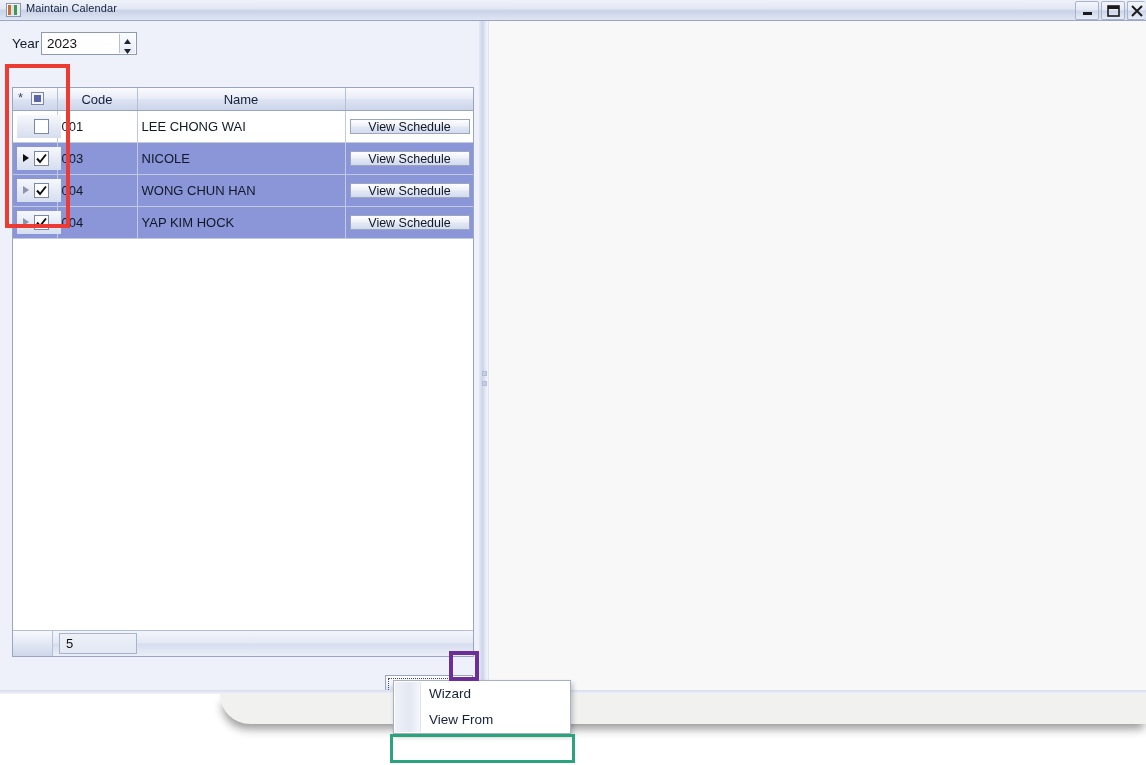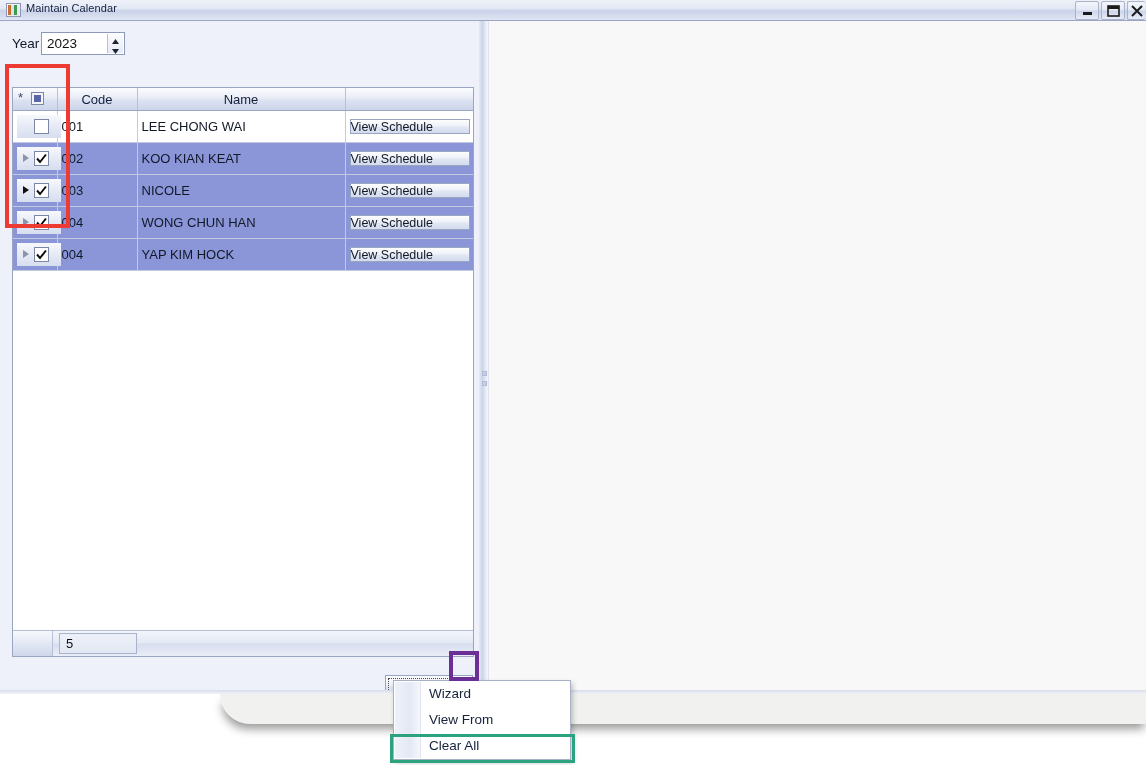--- a/index.html
+++ b/index.html
@@ -109,21 +109,21 @@
   }
   #year-label {
     position: absolute;
     left: 12px; top: 4px;
     font-size: 13.5px;
     color: #111827;
   }
   #year-spinner {
     position: absolute;
     left: 41px; top: 0px;
-    width: 84px;
+    width: 96px;
     height: 23px;
     background: #ffffff;
     border: 1px solid #8d99b8;
     box-sizing: border-box;
     padding-left: 20px;
   }
   #year-value {
     position: absolute;
     left: 5px; top: 3px;
     font-size: 13.5px;
@@ -267,21 +267,21 @@
   td.td-code { padding-left: 6px; }
   td.td-name { padding-left: 5px; }
   td.td-act  { text-align: center; }
 
   .btn-viewsched {
     display: inline-block;
     width: 120px;
     height: 15px;
     line-height: 15px;
     font-size: 12.5px;
-    text-align: left;
+    text-align: center;
     color: #111827;
     background: linear-gradient(to bottom,#fdfdfe 0%, #eef1f8 45%, #e2e7f3 55%, #d3dbed 100%);
     border: 1px solid #9aa5c1;
     box-sizing: border-box;
     cursor: default;
     white-space: nowrap;
   }
 
   
   #grid-footer {
@@ -555,35 +555,20 @@
             </thead>
             <tbody id="grid-body">
                 <tr class="row-normal">
                   <td>
                     <div class="rowhdr">
                       <span class="cbox"></span>
                     </div>
                   </td>
                   <td class="td-code">001</td>
                   <td class="td-name">LEE CHONG WAI</td>
-                  <td class="td-act"><span class="btn-viewsched">View Schedule</span></td>
-                </tr>
-                <tr class="row-selected">
-                  <td>
-                    <div class="rowhdr">
-                      <span class="arrow"></span>
-                      <span class="cbox">
-                        <svg width="11" height="11" viewBox="0 0 11 11">
-                          <path d="M1 5.5 L4 9 L10 1.5" stroke="#0d0d0d" stroke-width="2" fill="none"></path>
-                        </svg>
-                      </span>
-                    </div>
-                  </td>
-                  <td class="td-code">002</td>
-                  <td class="td-name">KOO KIAN KEAT</td>
                   <td class="td-act"><span class="btn-viewsched">View Schedule</span></td>
                 </tr>
                 <tr class="row-selected">
                   <td>
                     <div class="rowhdr">
                       <span class="arrow current"></span>
                       <span class="cbox">
                         <svg width="11" height="11" viewBox="0 0 11 11">
                           <path d="M1 5.5 L4 9 L10 1.5" stroke="#0d0d0d" stroke-width="2" fill="none"></path>
                         </svg>
@@ -657,21 +642,20 @@
 
   <div id="shell-strip"></div>
   <div id="shell-bottom"></div>
   <div id="shell-curve"></div>
 
   <div id="wizard-menu">
     <div class="menu-gutter"></div>
     <div id="wizard-menu-items">
         <div class="menu-item">Wizard</div>
         <div class="menu-item">View From</div>
-        <div class="menu-item">Clear All</div>
       </div>
   </div>
 
   <div class="annot" id="annot-red"></div>
   <div class="annot" id="annot-purple"></div>
   <div class="annot" id="annot-green"></div>
 
 </div>
 
 </body></html>

